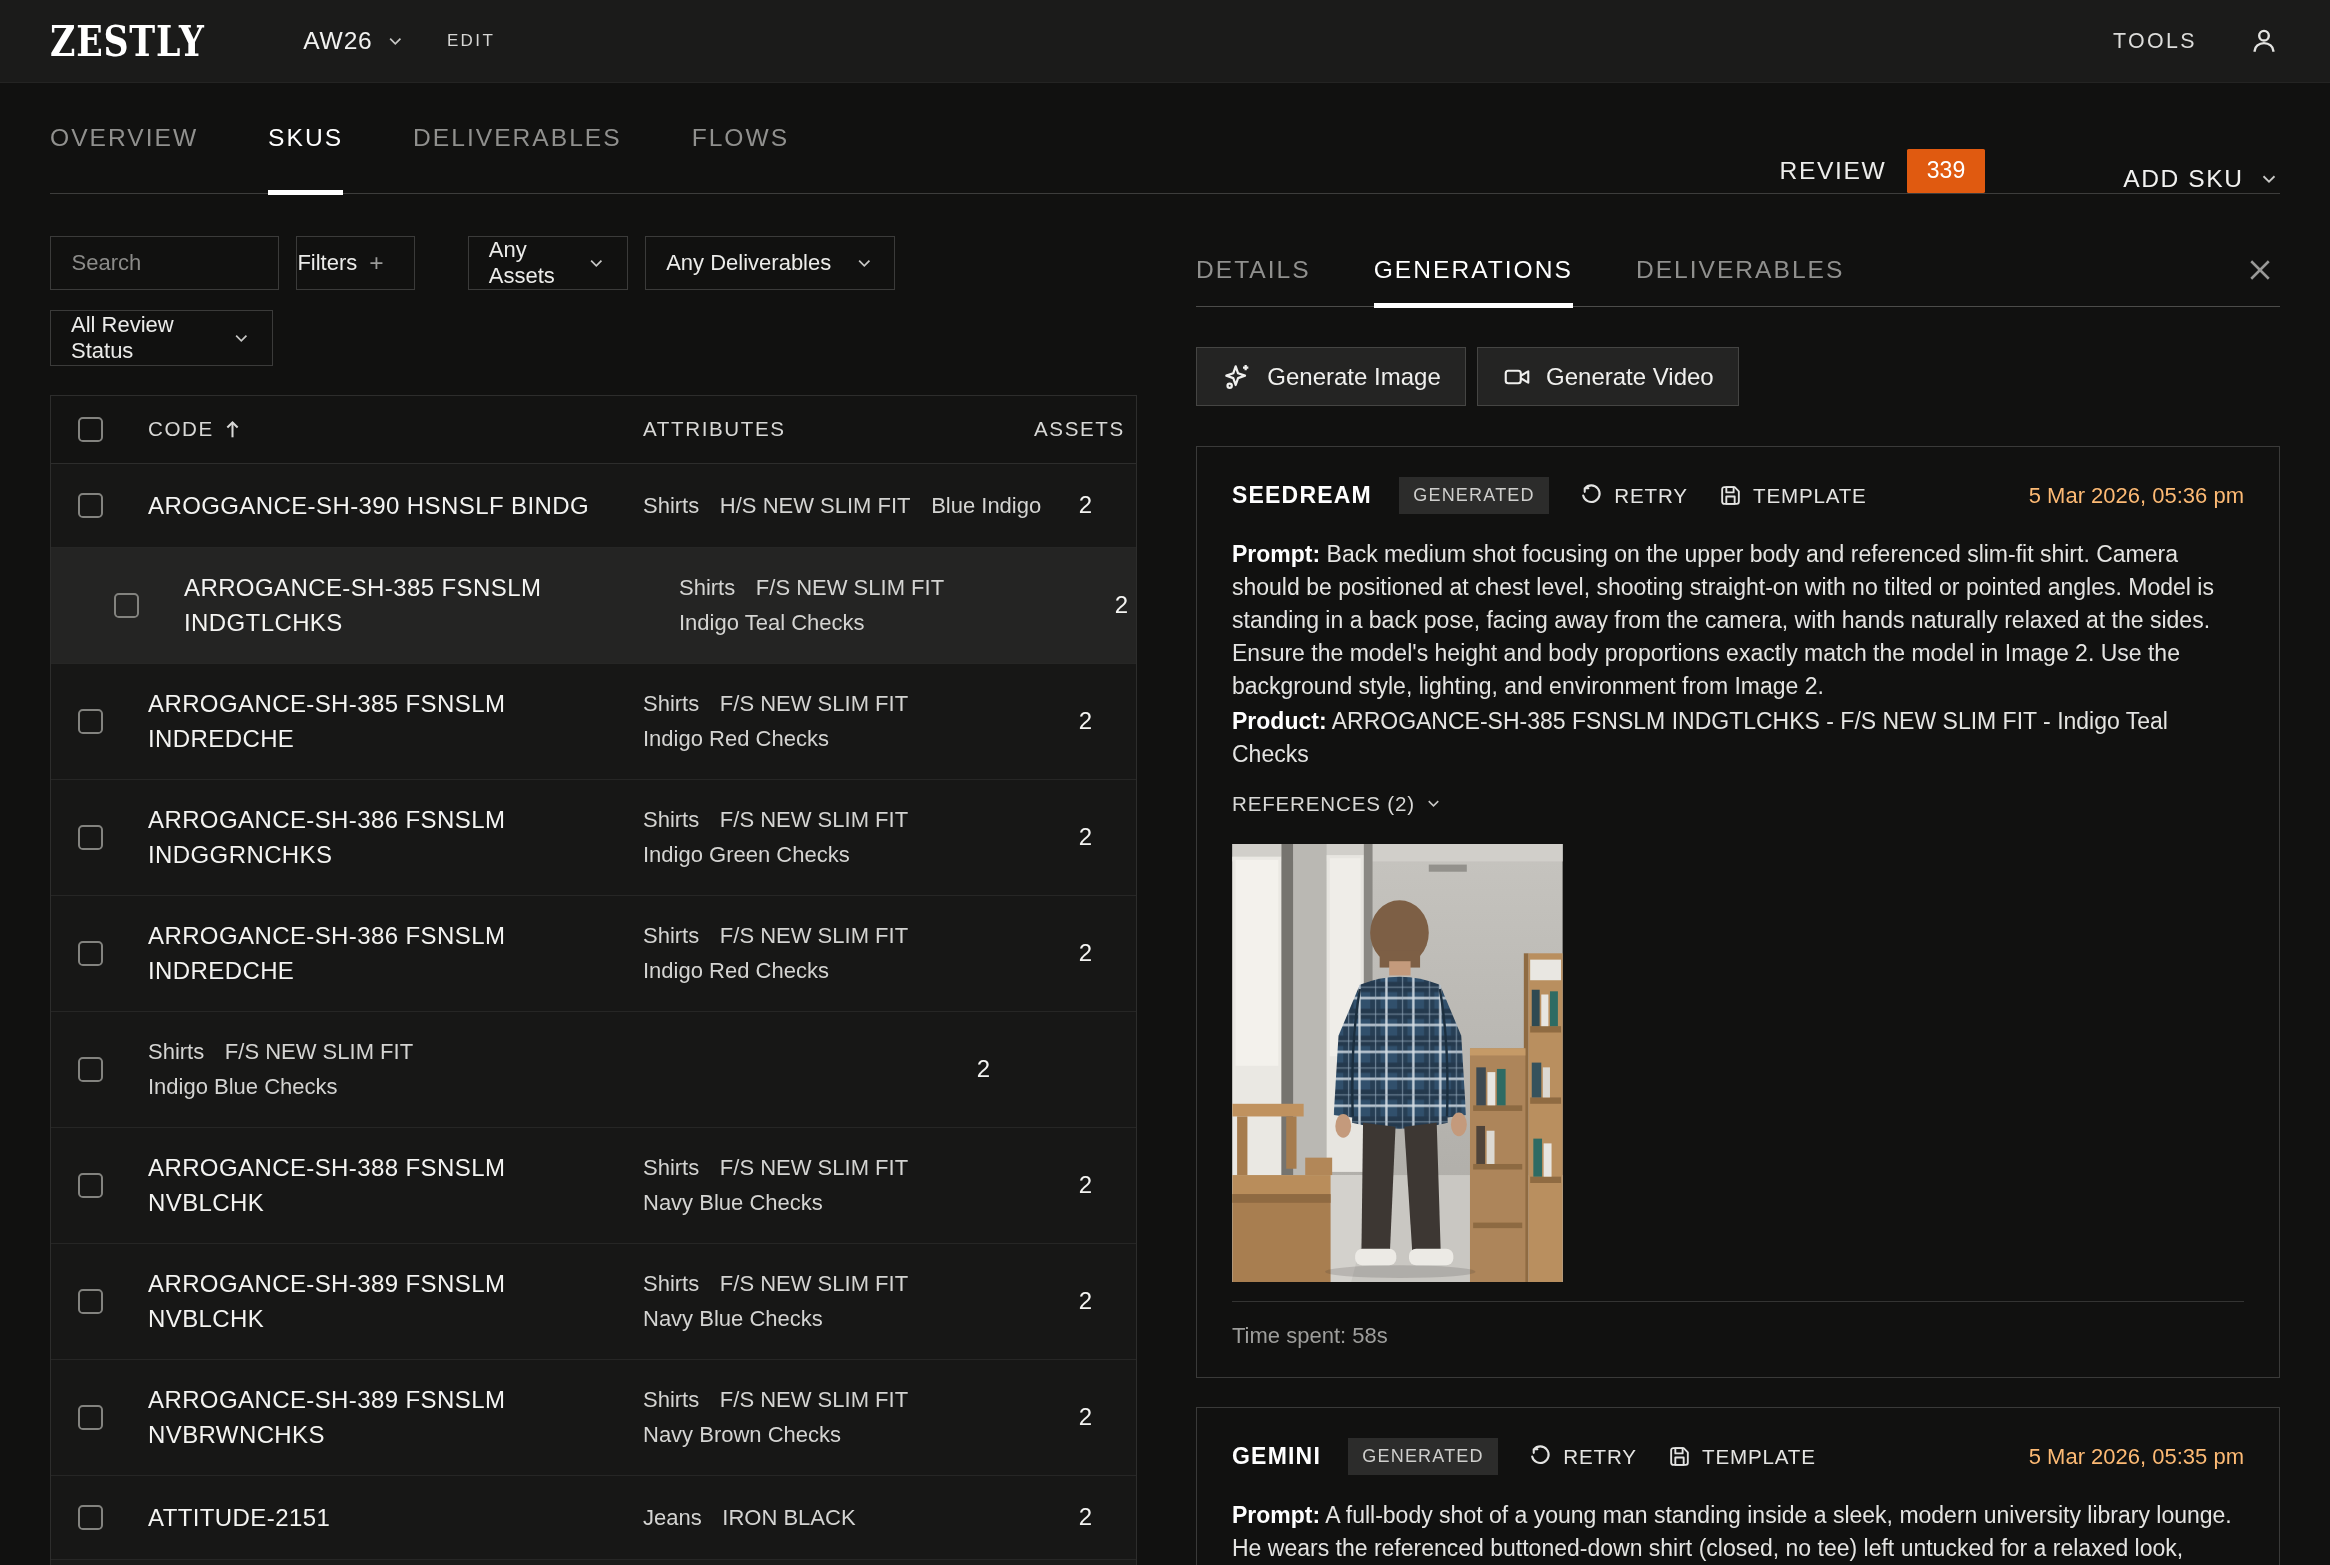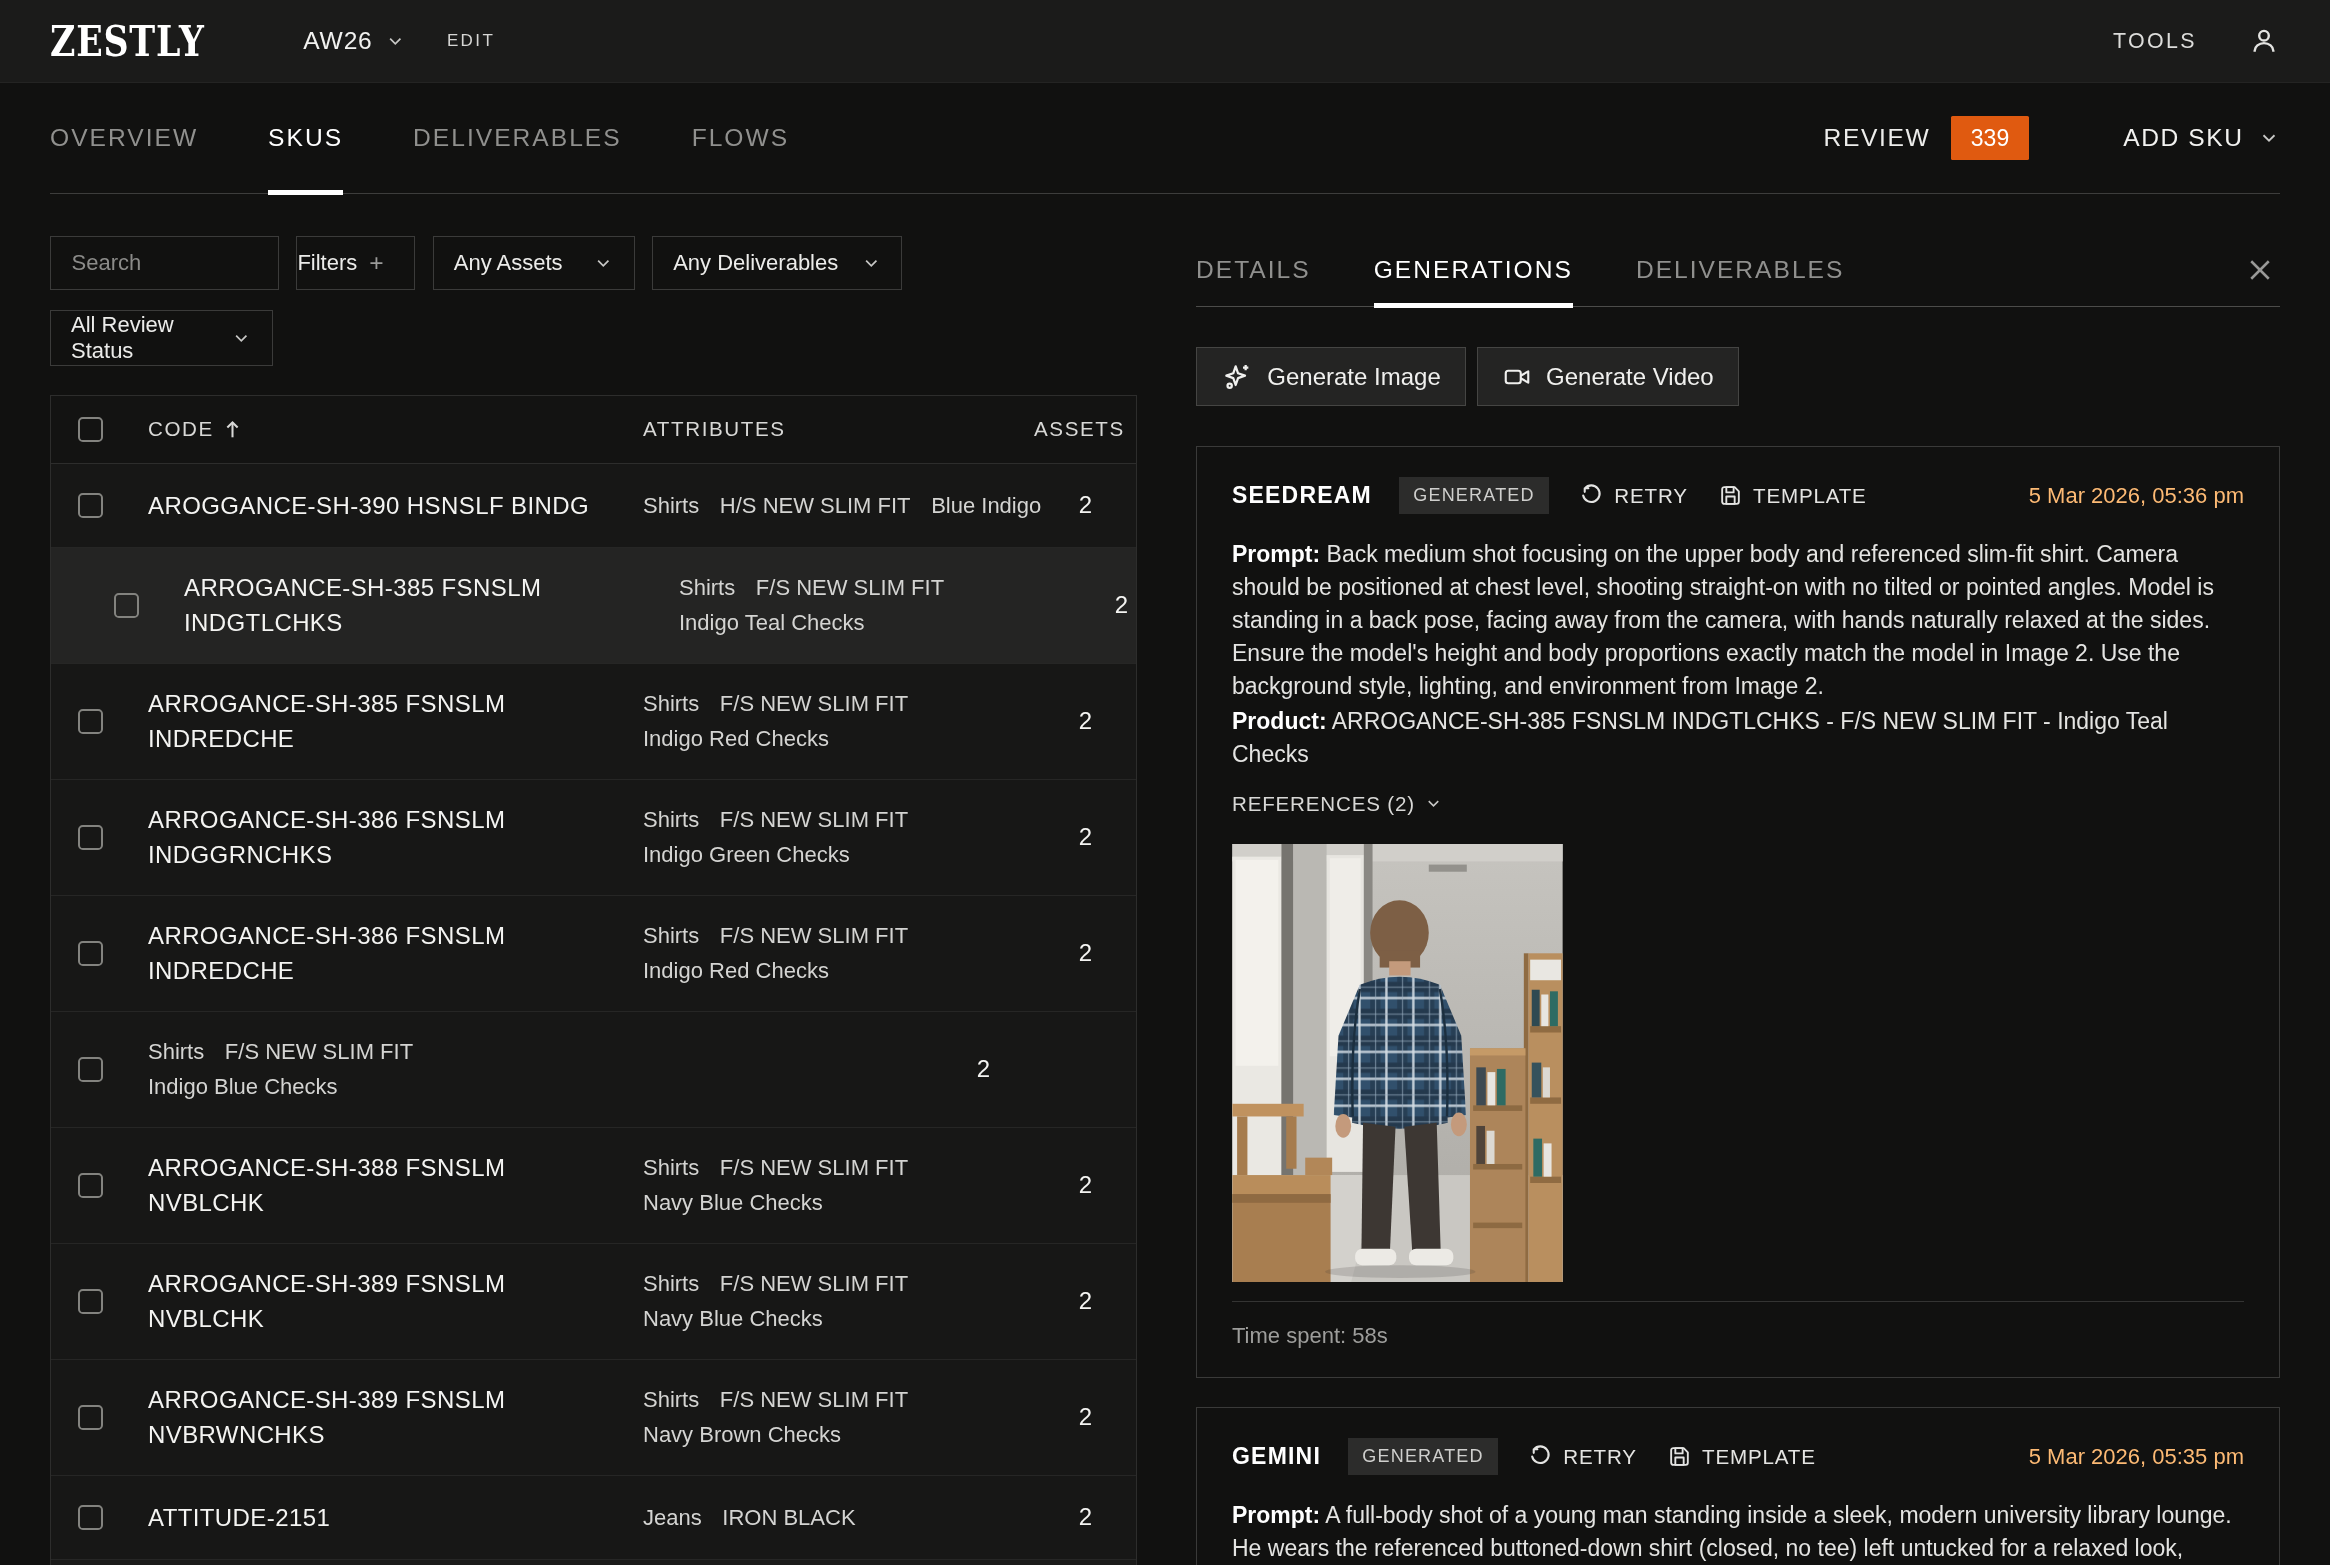--- a/index.html
+++ b/index.html
@@ -33,21 +33,21 @@
     display:flex; align-items:stretch;
   }
   .main-tab {
     font-size:24.6px; letter-spacing:2px; color:#90908e;
     margin-right:70px; display:flex; align-items:center; position:relative; cursor:pointer;
   }
   .main-tab.active { color:#ffffff; }
   .main-tab.active::after {
     content:""; position:absolute; left:0; right:0; bottom:-1.6px; height:4.8px; background:#fff;
   }
-  .nav-right { margin-left:auto; display:flex; align-items:center; }
+  .nav-right { margin-left:auto; display:flex; align-items:flex-end;gap:44px; }
   .review-btn { display:flex; align-items:center; cursor:pointer; }
   .review-label { font-size:24.6px; letter-spacing:1.6px; color:#ededeb; }
   .review-badge {
     margin-left:20.6px; background:#e05a10; color:#fff; font-size:23px;
     padding:8.7px 20px; border-radius:1.6px;
   }
   .addsku-btn { margin-left:94px; display:flex; align-items:center; gap:14.3px;
     font-size:24.6px; letter-spacing:1.6px; color:#f2f2f0; cursor:pointer; }
 
   
@@ -64,21 +64,21 @@
     color:#ececea; font-size:22px; padding:0 20.6px; font-family:inherit; outline:none;
   }
   .search-input::placeholder { color:#8b8b89; }
   .chip-btn {
     height:54px; border:0.8px solid #3b3b3a; background:transparent; color:#ececea;
     display:flex; align-items:center; font-size:22px; cursor:pointer;
   }
   .btn-filters { width:119px; gap:12px; }
   .btn-filters .plus { color:#9b9b99; font-size:24.6px; }
   .select-like { justify-content:space-between; padding:0 20px; }
-  .sel-assets { width:202px; }
+  .sel-assets { width:160px;margin-left:35px; }
   .sel-deliv  { width:250px; }
   .sel-review { width:223px; height:56px; }
 
   
   .sku-table { margin-top:28.5px; border:0.8px solid #2d2d2c; background:#171716; }
   .thead {
     display:grid; grid-template-columns:97px 495px 391px 102px;
     height:68px; align-items:center; background:#131312;
     border-bottom:0.8px solid #2d2d2c;
     font-size:20.6px; letter-spacing:1.6px; color:#d8d8d6;

